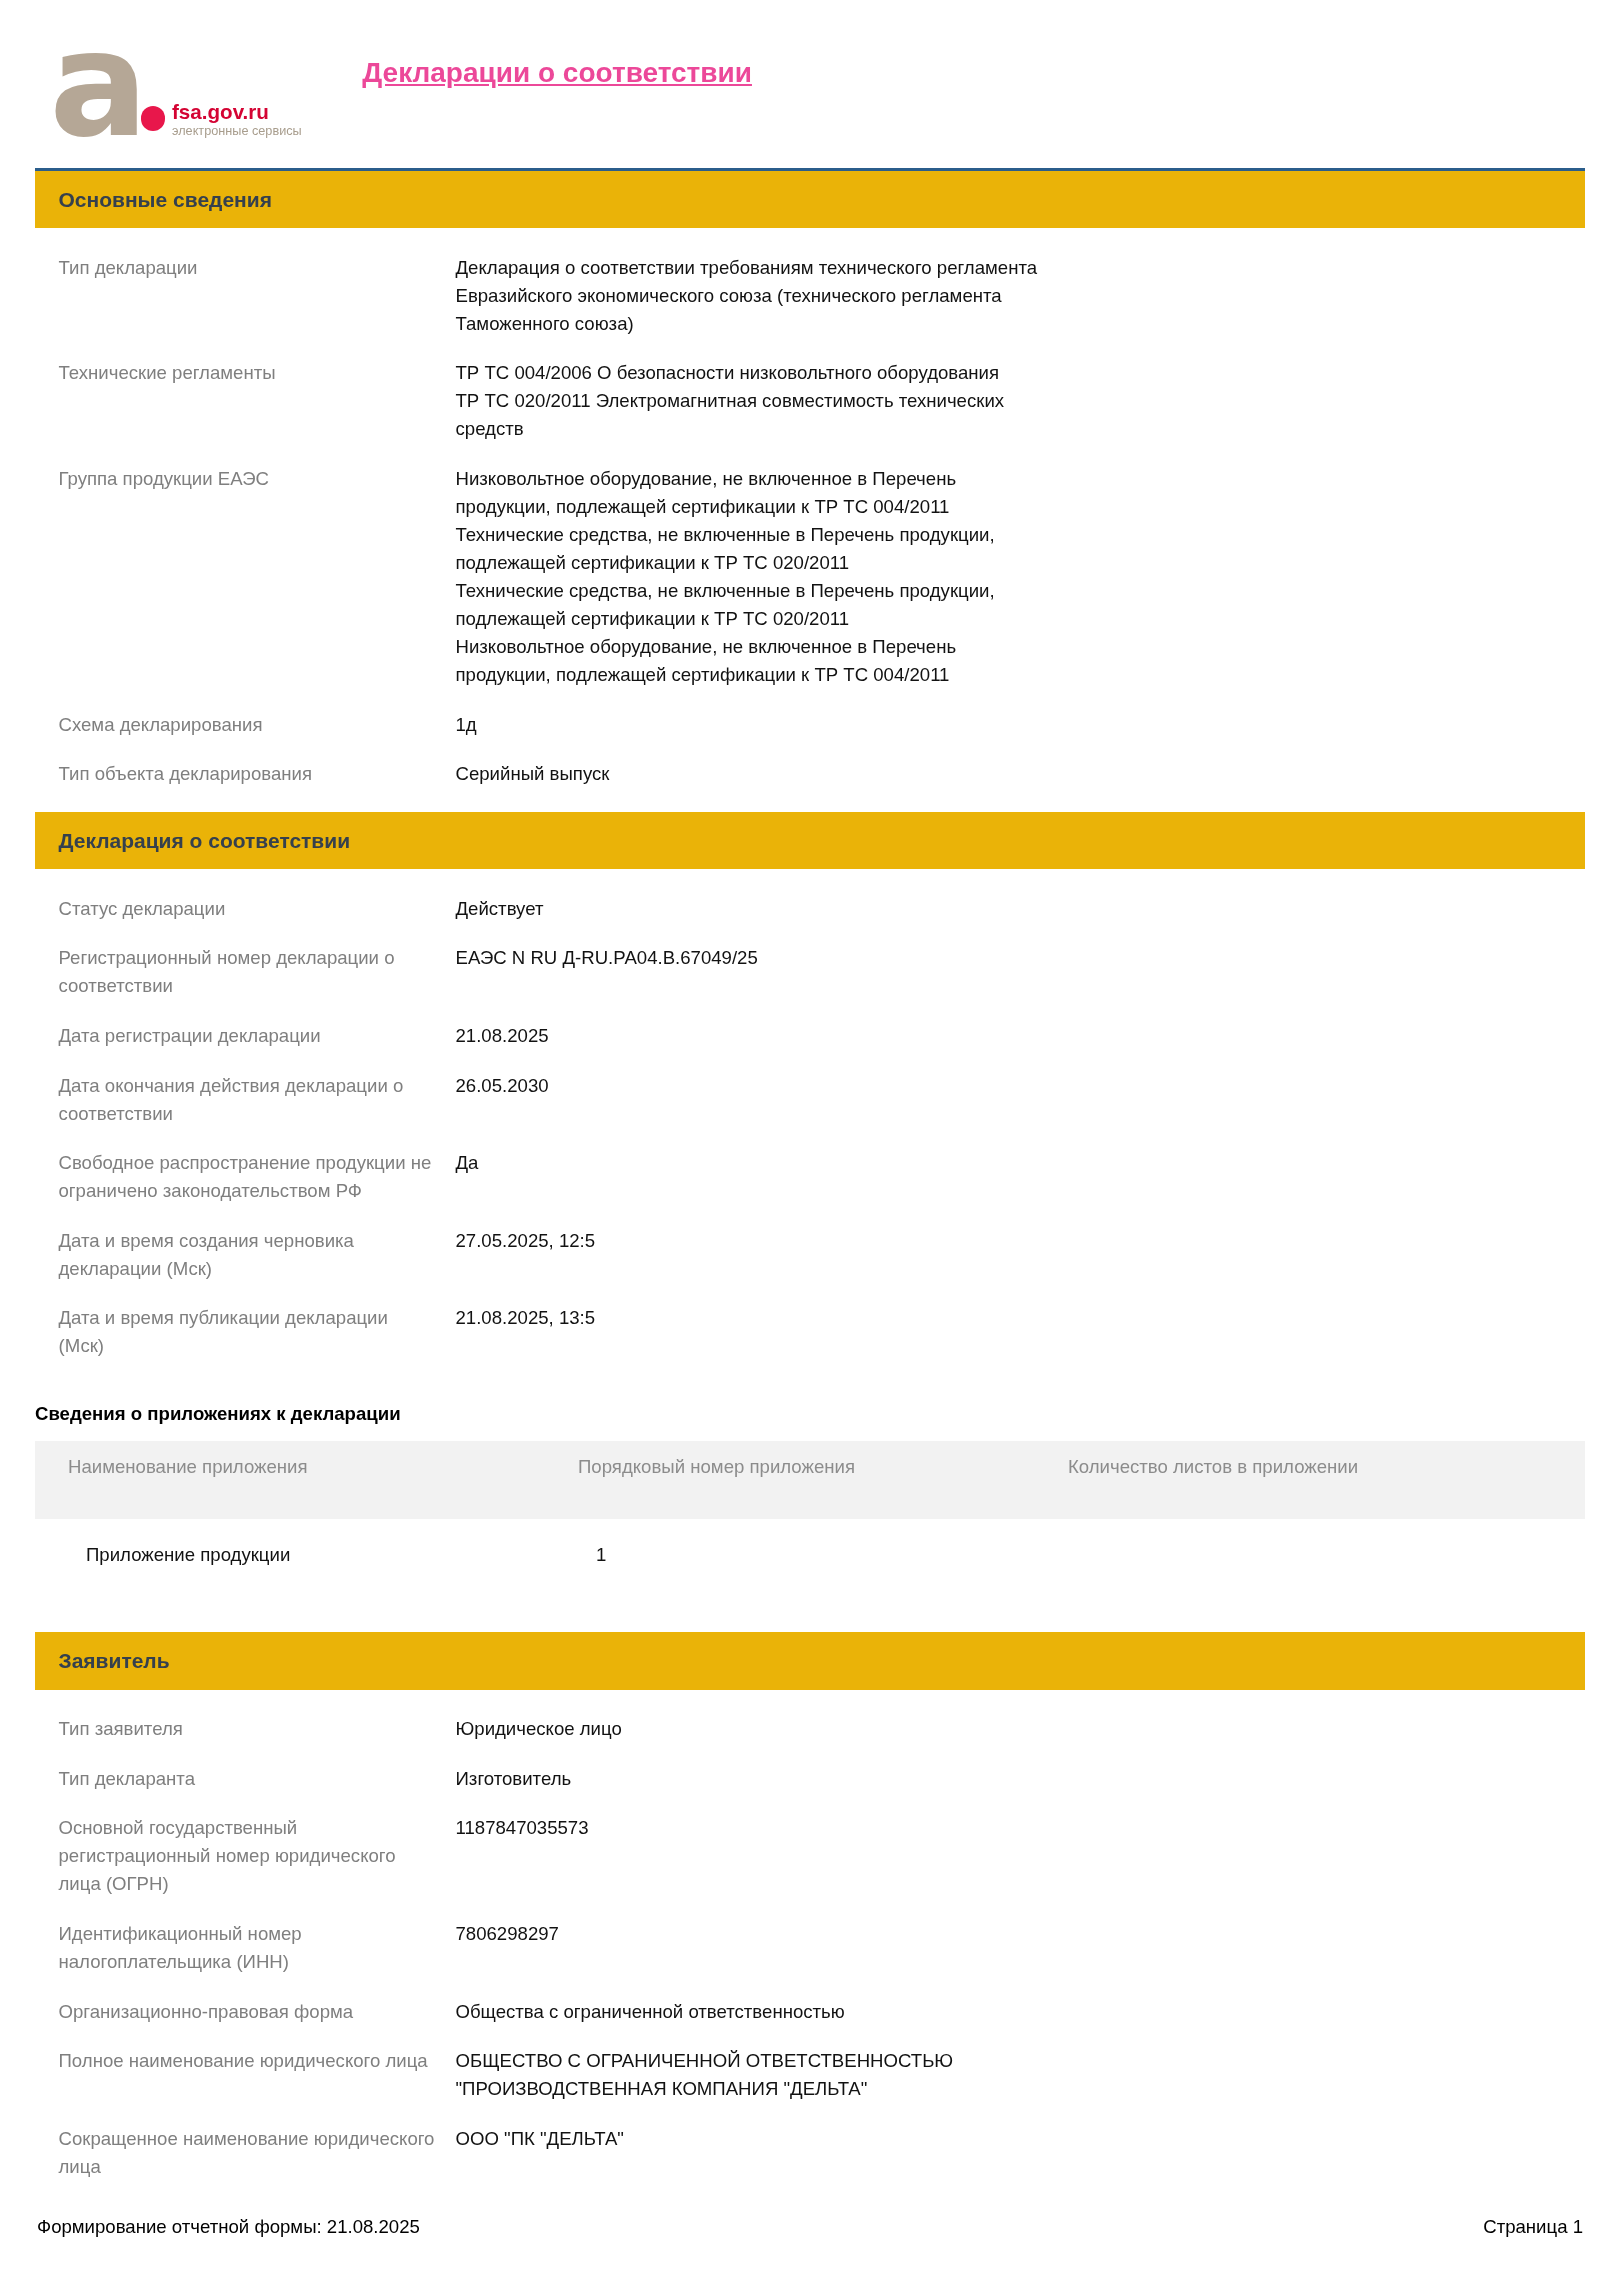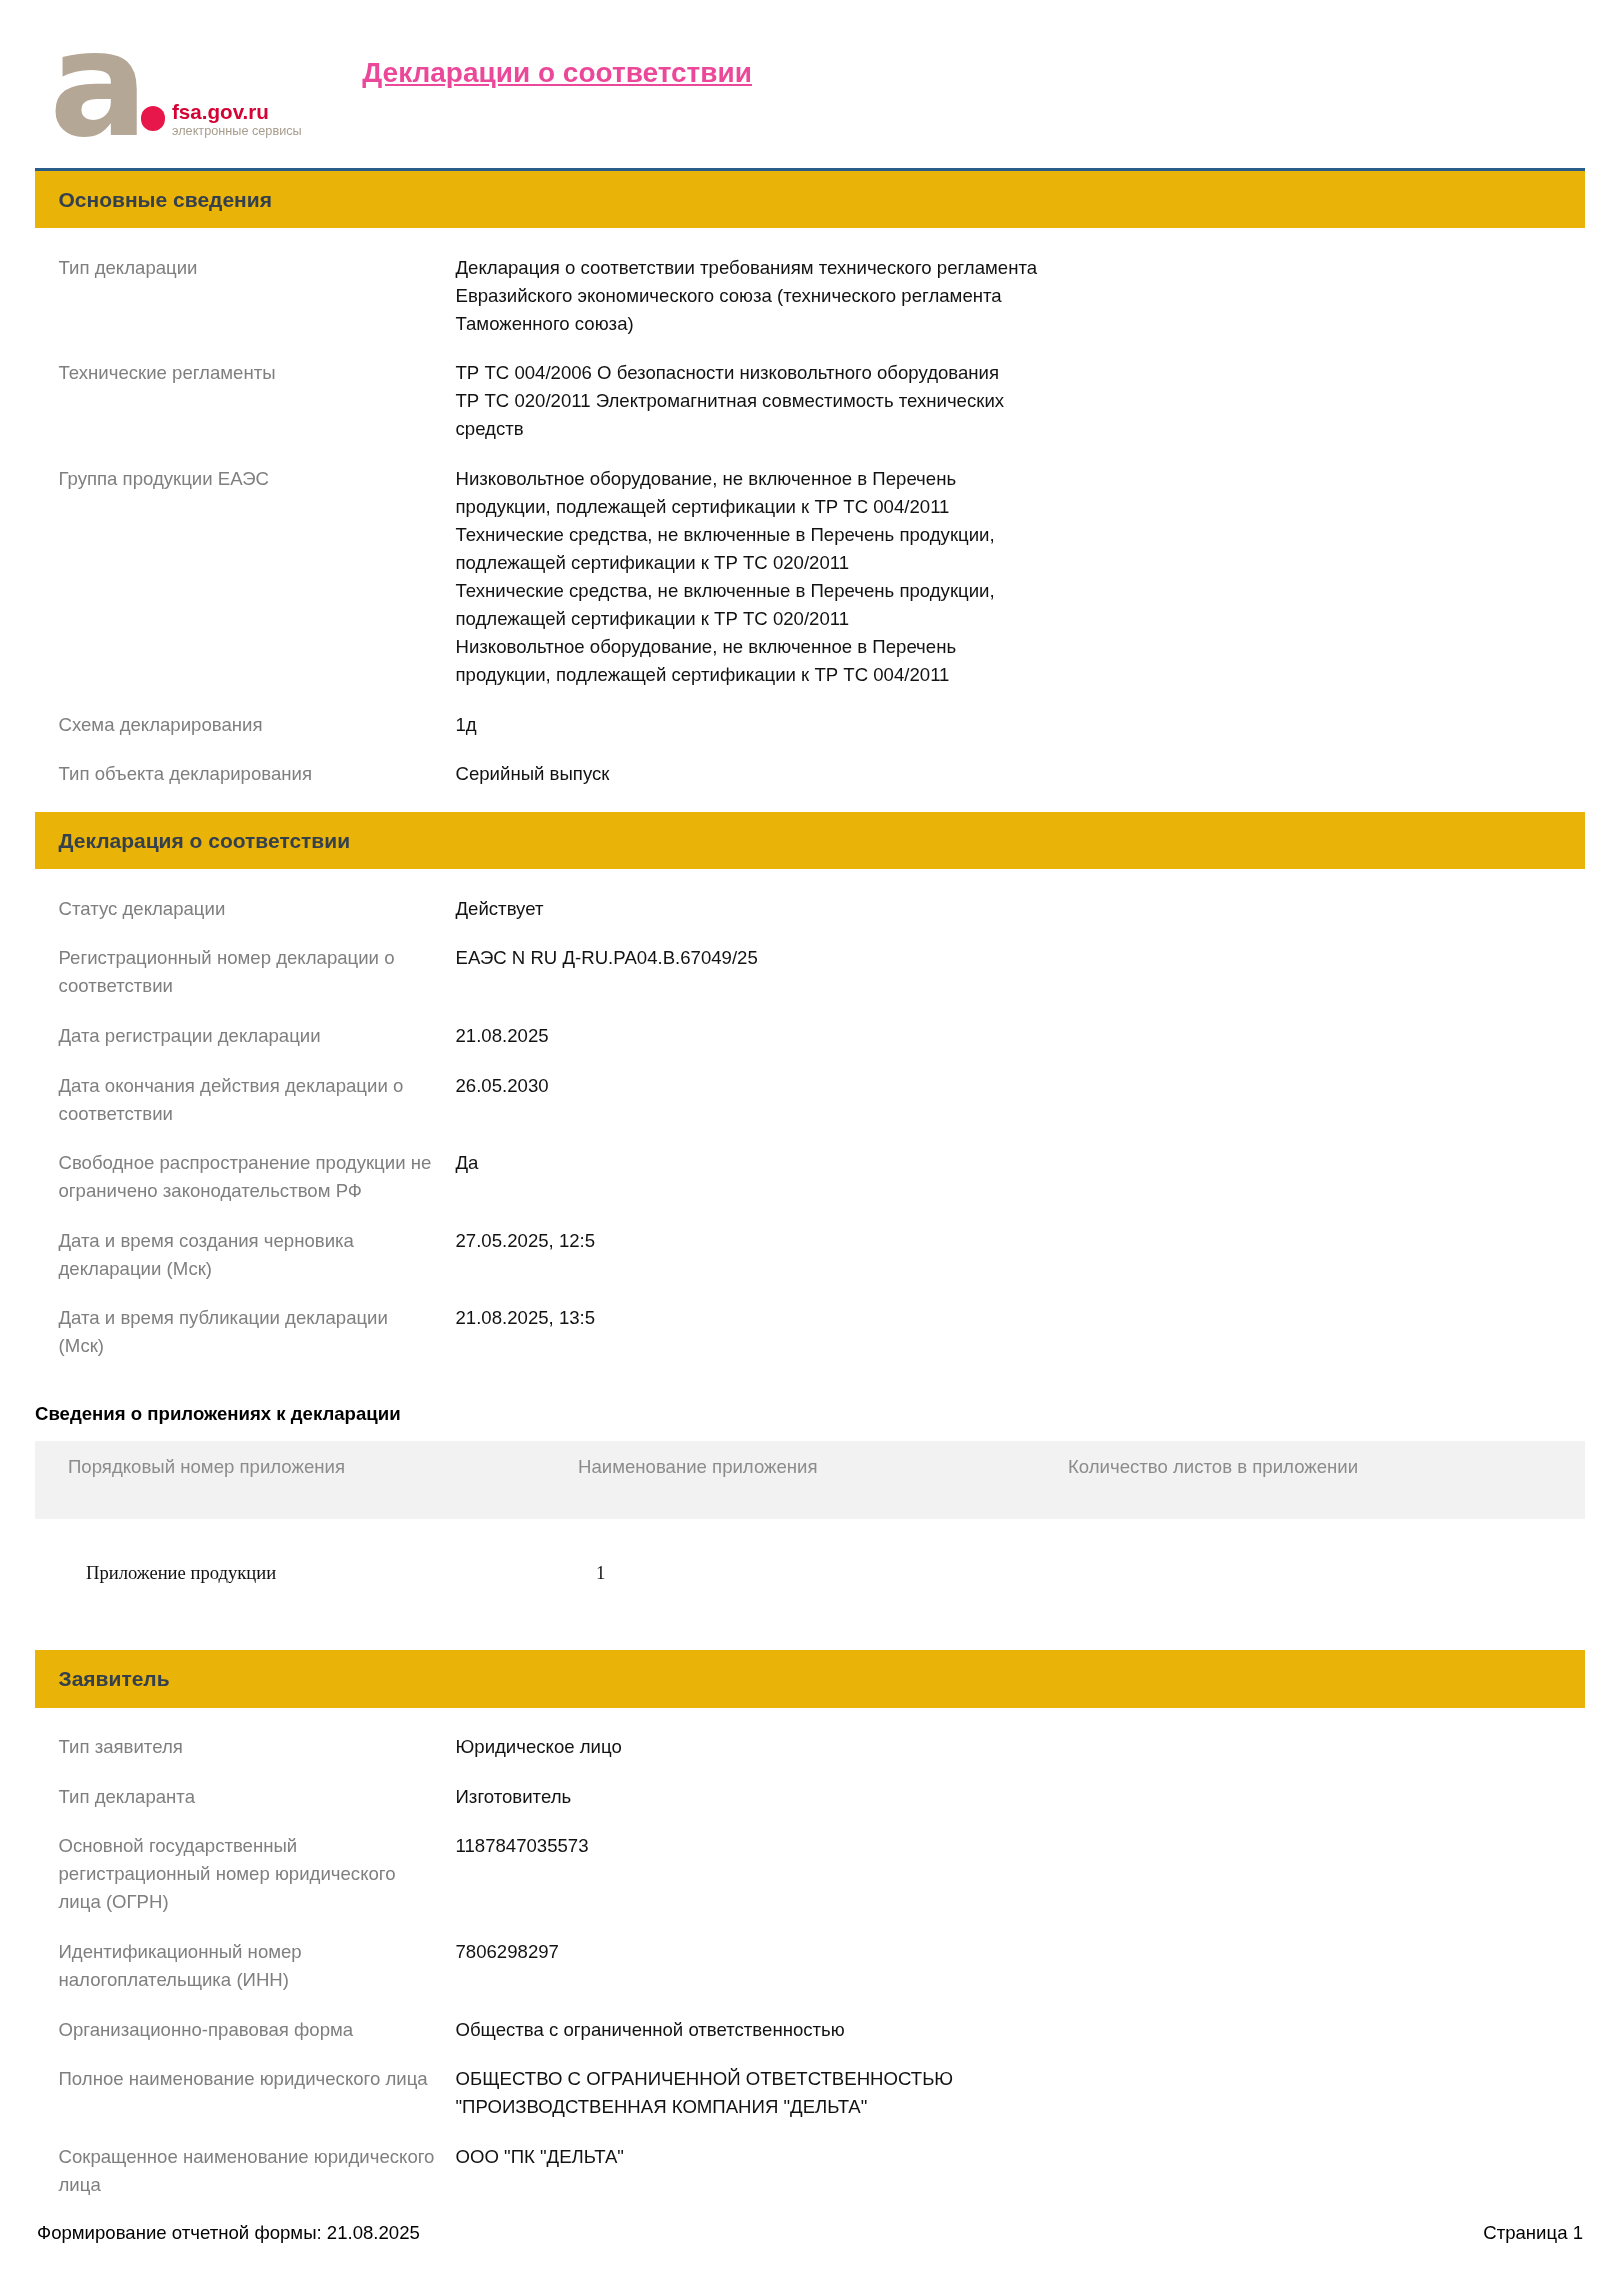--- a/index.html
+++ b/index.html
@@ -38,21 +38,21 @@
   .frow .lbl { width:397px; flex:none; color:#7f7f7f; padding-right:17.6px; box-sizing:border-box; }
   .frow .val { width:596px; color:#121212; white-space:pre-line; }
 
   
   .tbl-heading { font-size:18.6px; font-weight:bold; color:#000; line-height:28px; margin:15.7px 0 13.7px 0; }
   .tbl-head {
     display:grid; grid-template-columns:510px 490px 1fr;
     background:#f2f2f2; height:78px; box-sizing:border-box;
   }
   .tbl-head .th { color:#8c8c8c; font-size:18.6px; line-height:28px; padding:11.8px 9.8px 0 33px; }
-  .tbl-row { display:grid; grid-template-columns:510px 490px 1fr; margin:40px 0 63px 0;font-family:Liberation Serif, serif; }
+  .tbl-row { display:grid; grid-template-columns:510px 490px 1fr; margin:22px 0 63px 0; }
   .tbl-row .td { font-size:18.6px; line-height:28px; color:#121212; padding-left:51px; }
 
   
   .doc-footer {
     margin-top:auto; display:flex; justify-content:space-between;
     padding:0 2px 55px 2px; font-size:18.6px; color:#000;
   }
 </style>
 </head>
 <body>
@@ -127,22 +127,22 @@
           <div class="lbl">Дата и время создания черновика декларации (Мск)</div>
           <div class="val">27.05.2025, 12:5</div>
         </div>
         <div class="frow">
           <div class="lbl">Дата и время публикации декларации  (Мск)</div>
           <div class="val">21.08.2025, 13:5</div>
         </div>
       </div>
       <div class="tbl-heading">Сведения о приложениях к декларации</div>
       <div class="tbl-head">
+        <div class="th">Наименование приложения</div>
         <div class="th">Порядковый номер приложения</div>
-        <div class="th">Наименование приложения</div>
         <div class="th">Количество листов в приложении</div>
       </div>
       <div class="tbl-row">
         <div class="td">Приложение продукции</div>
         <div class="td">1</div>
         <div class="td"></div>
       </div>
       <div class="band">Заявитель</div>
       <div class="rows">
         <div class="frow">

